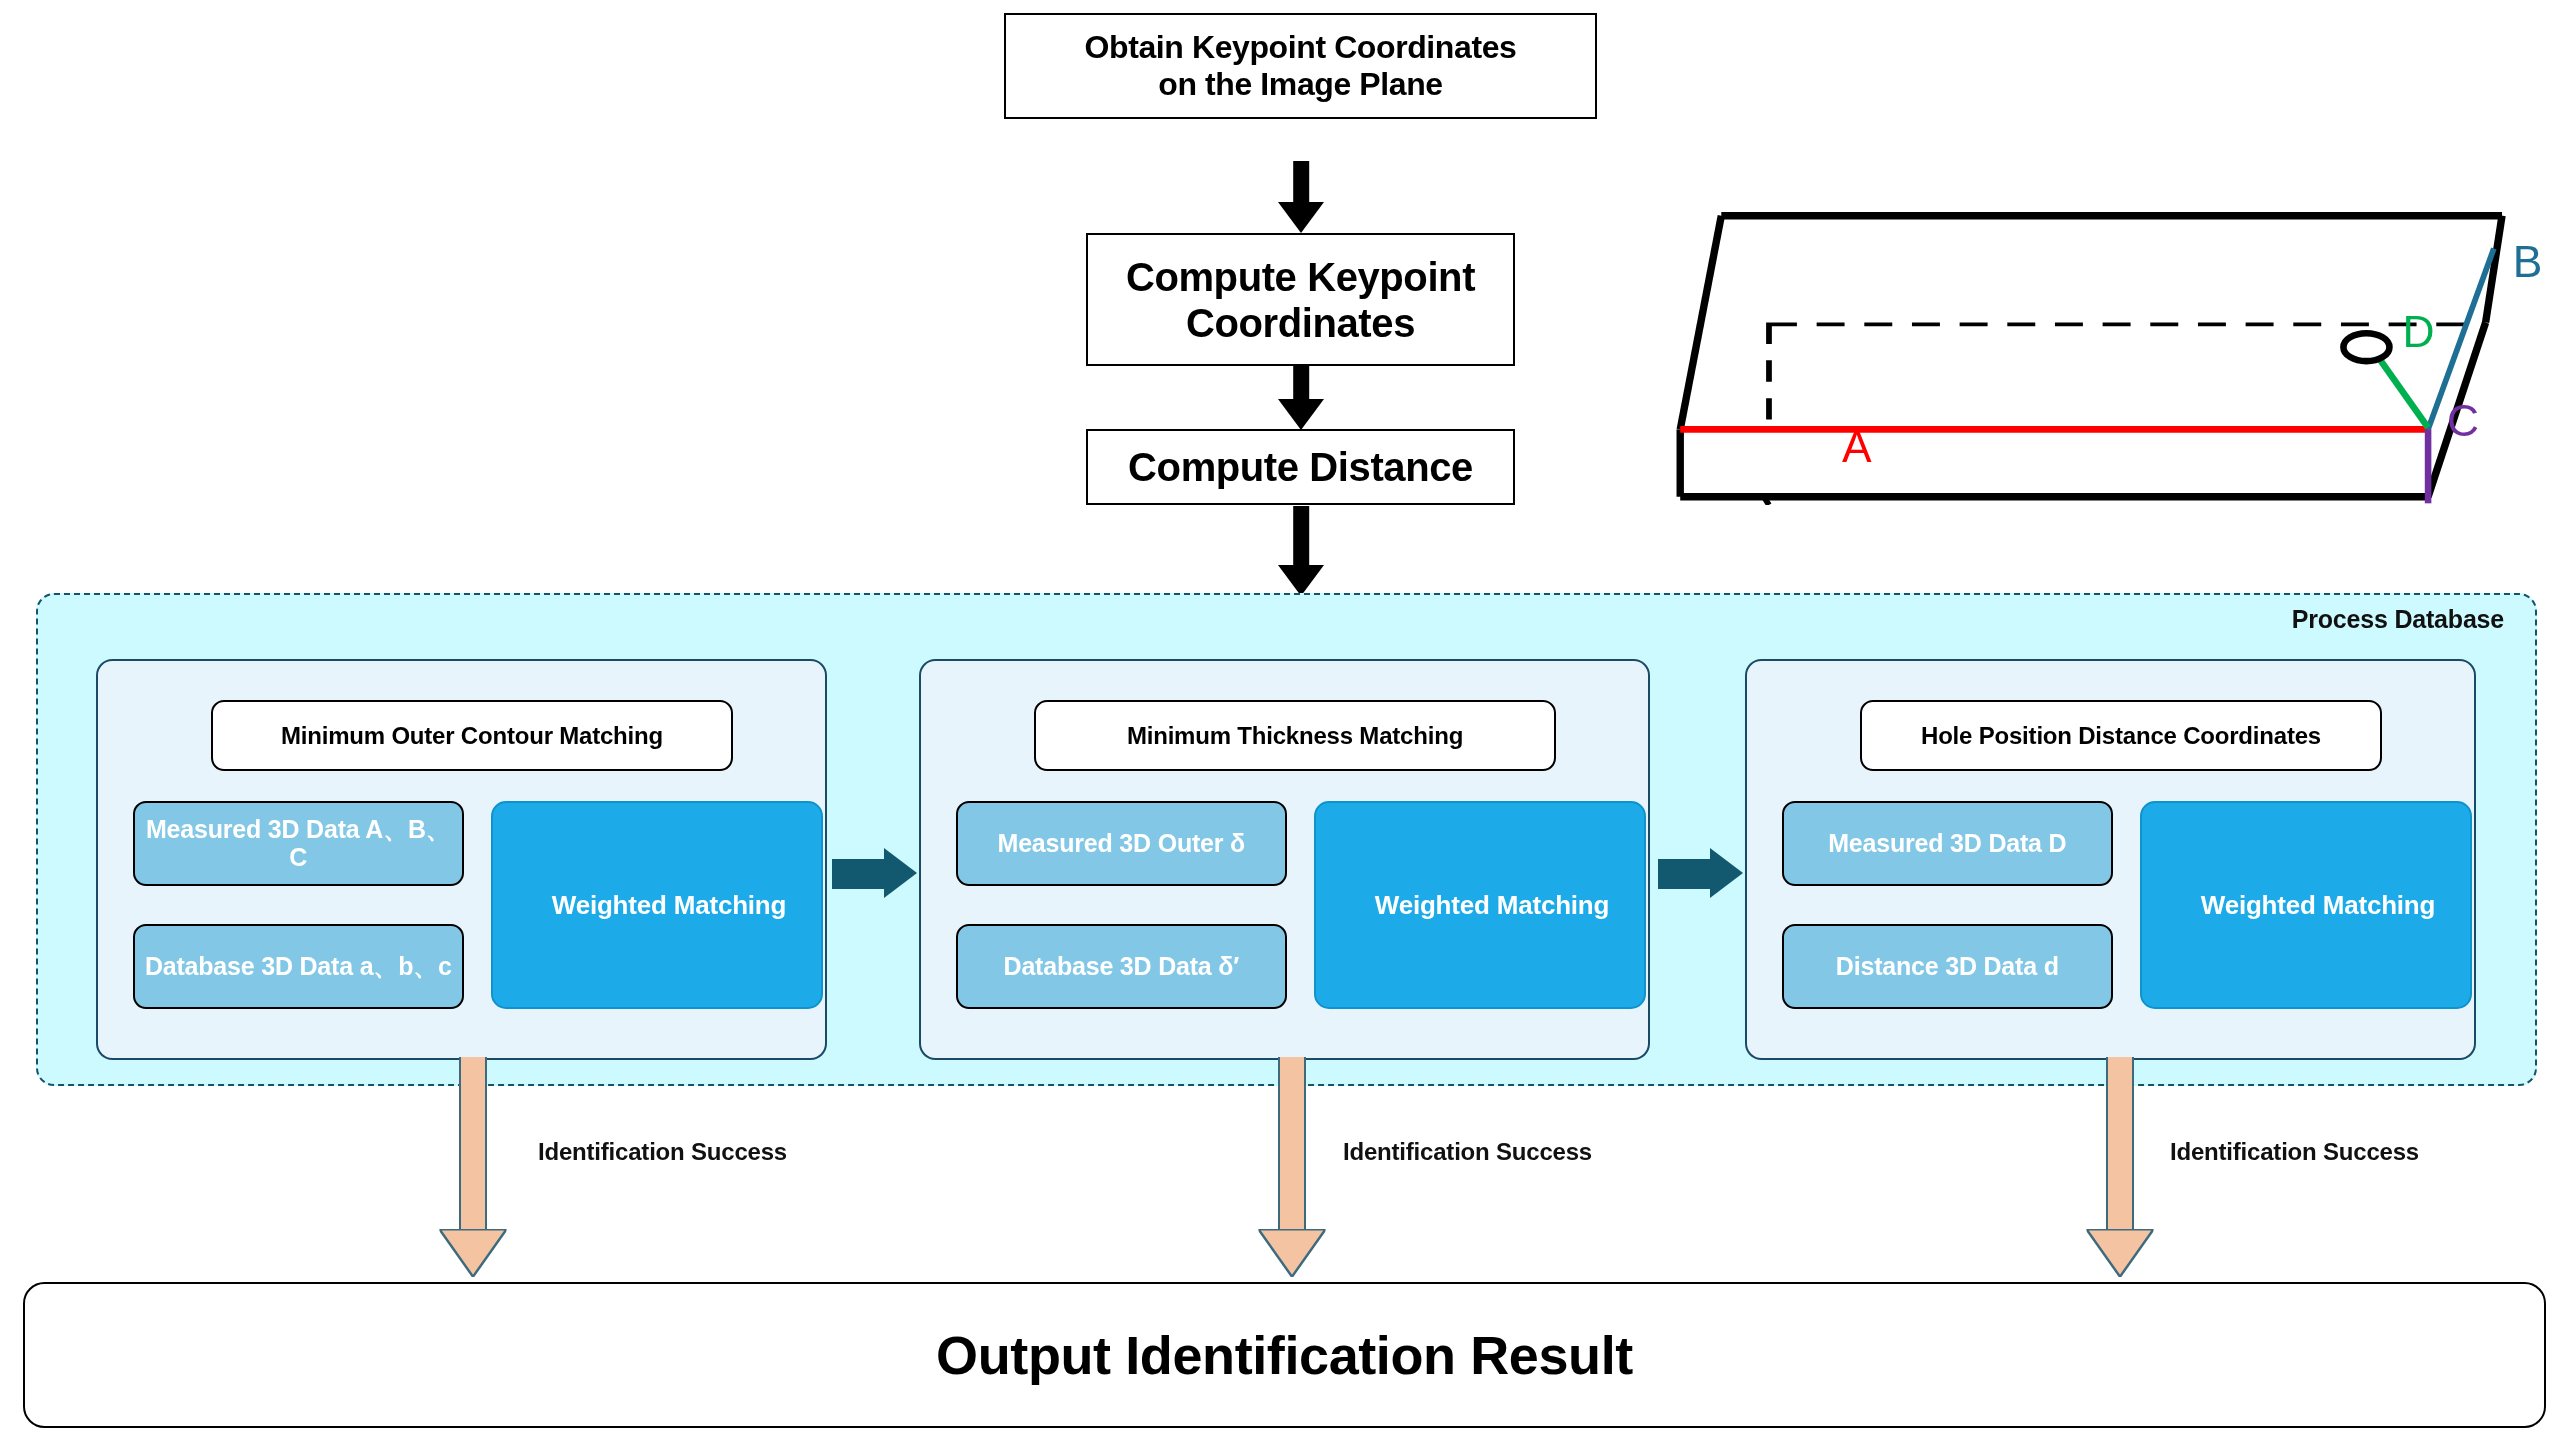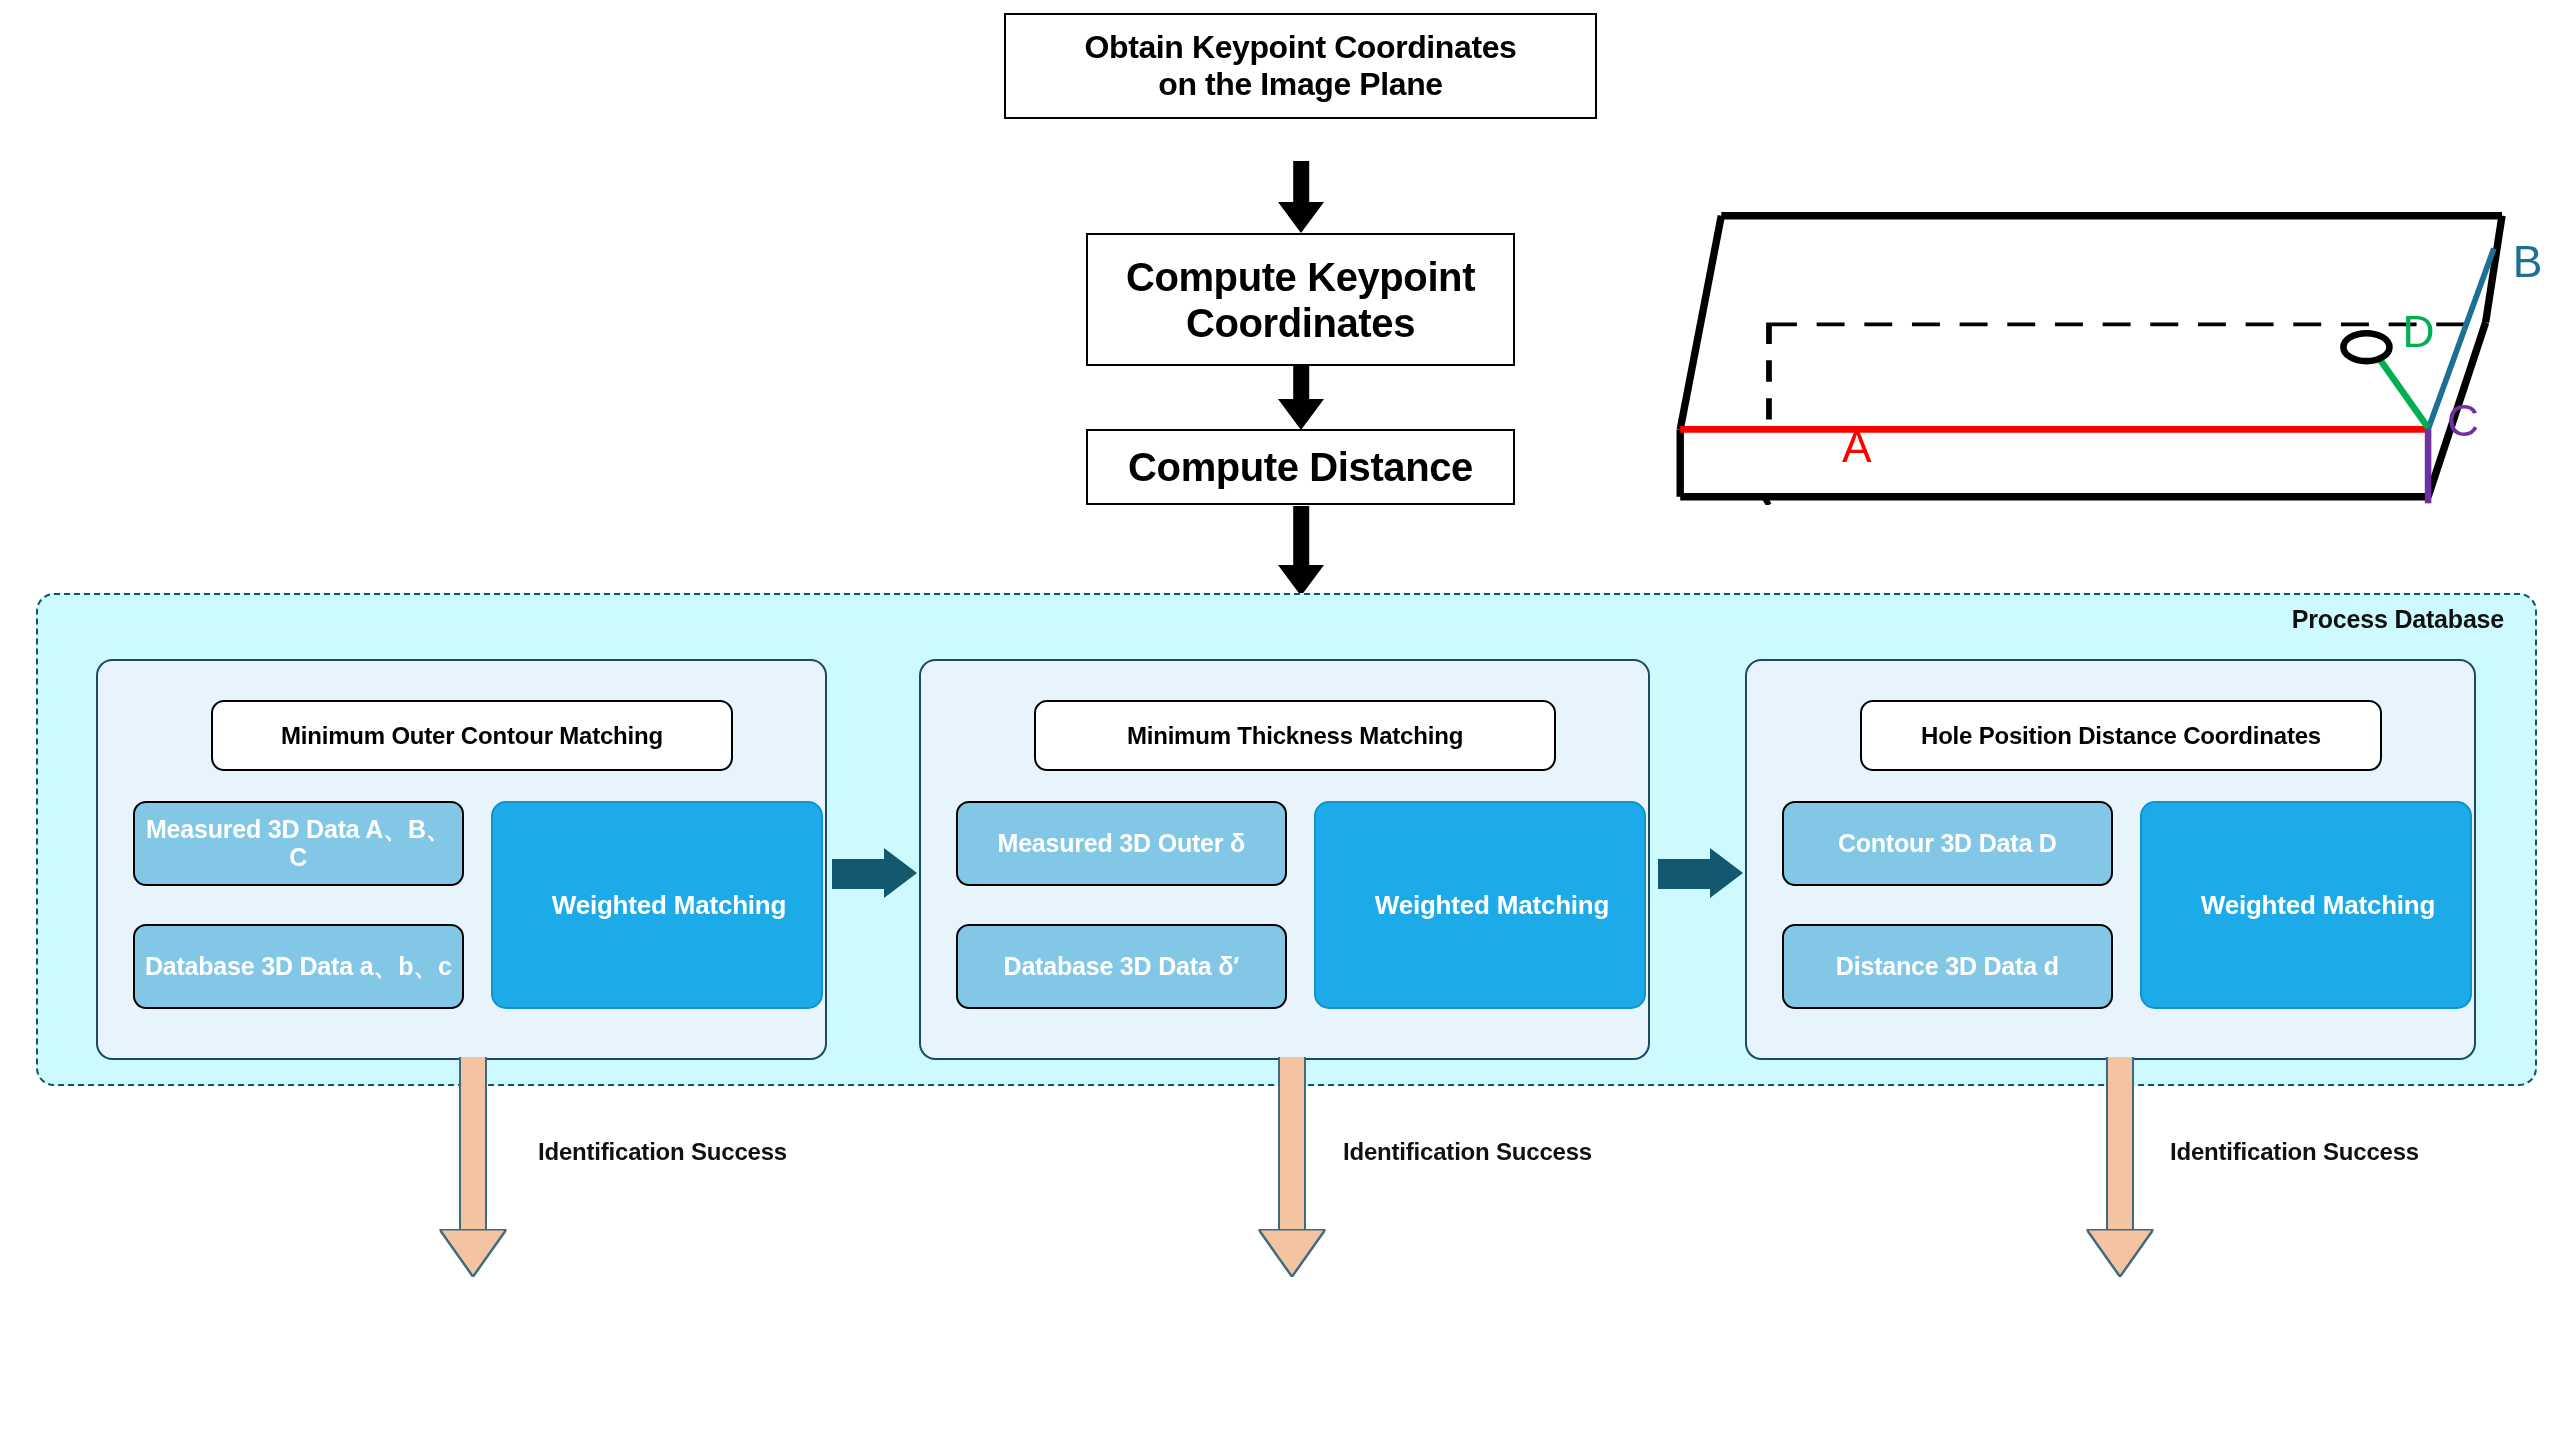--- a/index.html
+++ b/index.html
@@ -292,21 +292,21 @@
     <div class="wm-box">Weighted Matching</div>
   </div>
 
   <div class="abs teal-arrow" id="teal-2">
     <div class="shaft"></div>
       <div class="head"></div>
   </div>
 
   <div class="abs stage" id="stage-3">
     <div class="stage-title">Hole Position Distance Coordinates</div>
-    <div class="data-box data-measured">Contour 3D Data D</div>
+    <div class="data-box data-measured">Measured 3D Data D</div>
     <div class="data-box data-database">Distance 3D Data d</div>
     <div class="wm-box">Weighted Matching</div>
   </div>
 
   <div class="abs peach-arrow" id="peach-1">
     <div class="shaft"></div>
     <div class="head"></div>
     <svg class="head-outline" viewBox="0 0 82 58">
       <polygon points="0,0 82,0 41,58" fill="none" stroke="#3d6b7d" stroke-width="3"></polygon>
     </svg>
@@ -324,15 +324,18 @@
 
   <div class="abs peach-arrow" id="peach-3">
     <div class="shaft"></div>
     <div class="head"></div>
     <svg class="head-outline" viewBox="0 0 82 58">
       <polygon points="0,0 82,0 41,58" fill="none" stroke="#3d6b7d" stroke-width="3"></polygon>
     </svg>
   </div>
   <div class="abs succ-label" id="succ-3">Identification Success</div>
 
+  <div class="abs" id="output-box">
+    <span>Output Identification Result</span>
+  </div>
 
 </div>
 
 
 </body></html>

